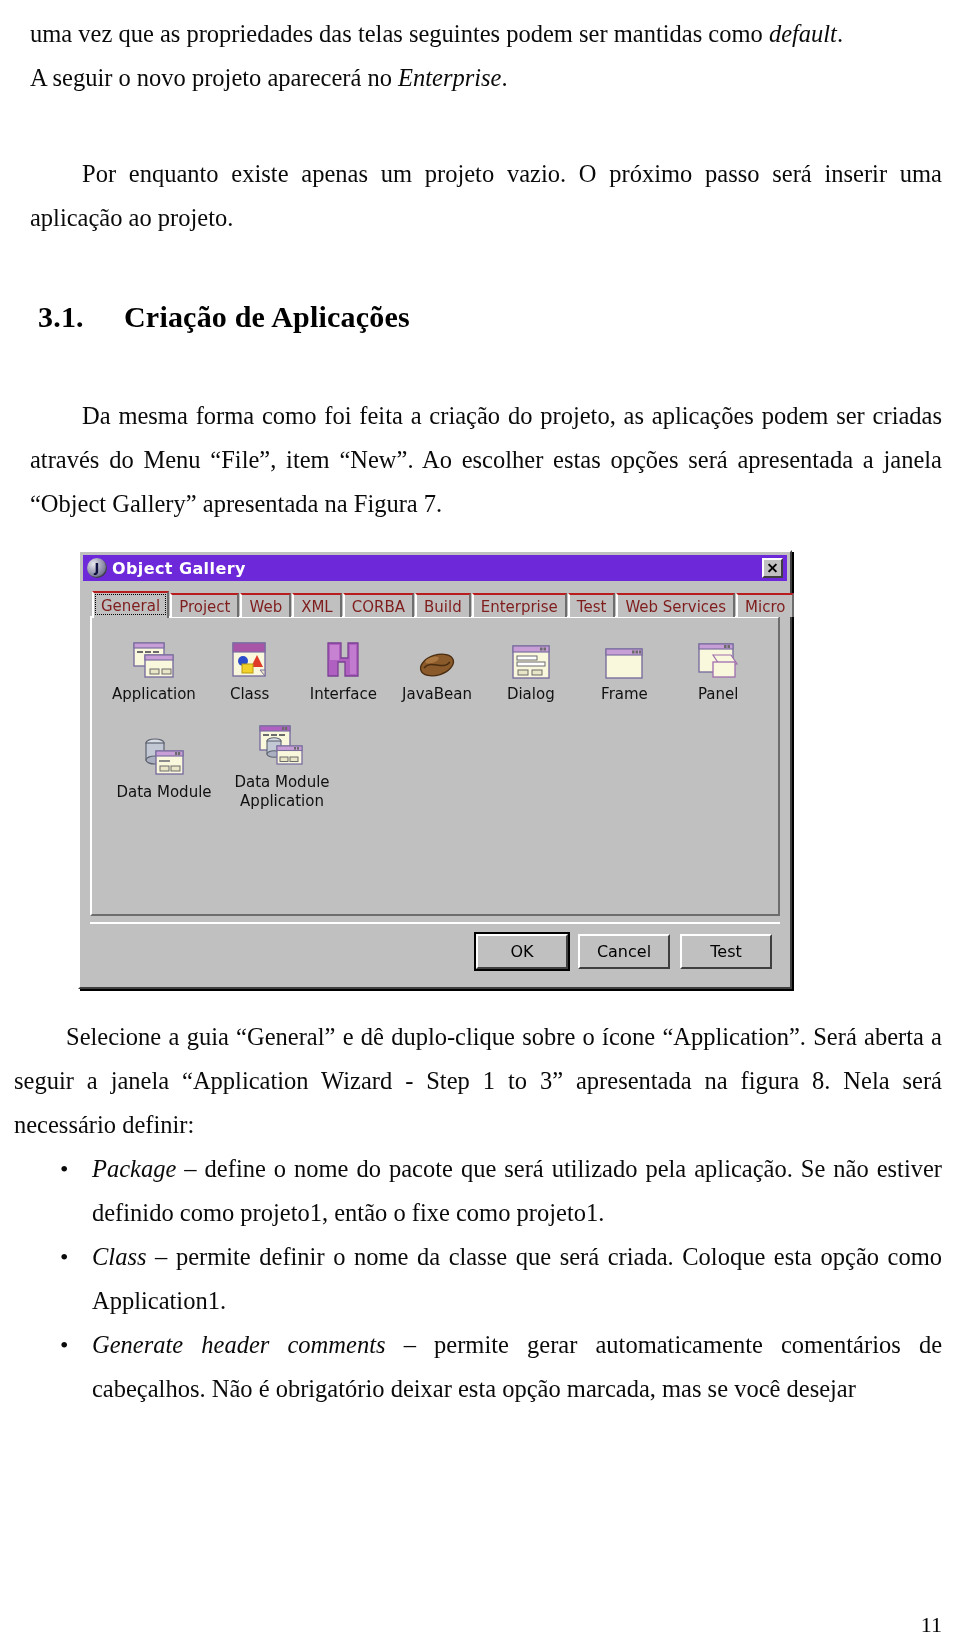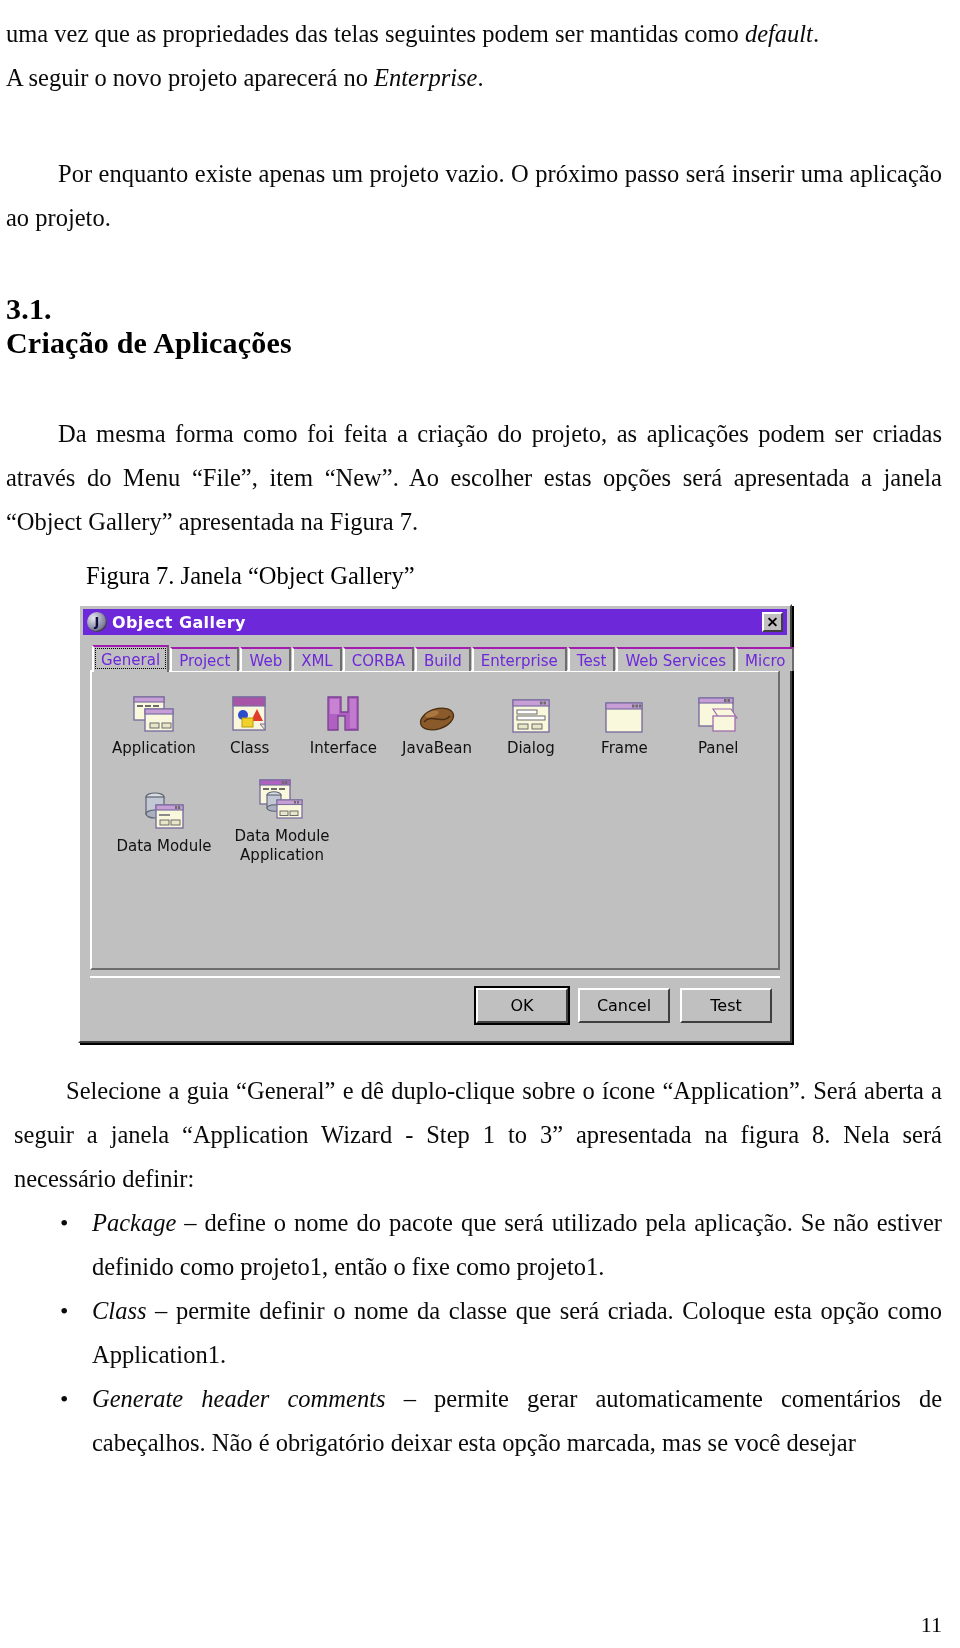--- a/index.html
+++ b/index.html
@@ -30,26 +30,25 @@
     color: #0a0a0a;
   }
   .p-block { margin: 0; }
   .indent { text-indent: 52px; }
   .gap-med { height: 52px; }
 
   h2.section-heading {
     font-family: "Liberation Serif", "DejaVu Serif", serif;
     font-size: 30px;
     font-weight: bold;
-    margin: 0;
+    margin: 8px;
     padding: 0;
     display: flex;
-    align-items: flex-start;
+    align-items: center;
     letter-spacing: 0.2px;
-    flex-direction: column;
   }
   h2.section-heading .num { width: 86px; flex: 0 0 auto; }
   h2.section-heading .title { flex: 1 1 auto; }
 
   .fig-caption {
     font-family: "Liberation Serif", "DejaVu Serif", serif;
     font-size: 24.5px;
     line-height: 36px;
     margin-left: 80px;
   }
@@ -131,28 +130,28 @@
   .tabstrip {
     display: flex;
     align-items: flex-end;
     height: 28px;
     padding-left: 2px;
     position: relative;
     z-index: 2;
   }
   .tab {
     background: #c0c0c0;
-    border-top: 2px solid #a21caf;
+    border-top: 2px solid #b91c1c;
     border-left: 2px solid #ffffff;
     border-right: 2px solid #6d6d6d;
     border-bottom: none;
     padding: 2px 7px 3px 7px;
     margin-right: 1px;
     font: 15px "DejaVu Sans", "Liberation Sans", sans-serif;
-    color: #6d28d9;
+    color: #7f1d1d;
     height: 24px;
     line-height: 20px;
     box-sizing: border-box;
     white-space: nowrap;
   }
   .tab.selected {
     height: 27px;
     line-height: 20px;
     padding-top: 3px;
     margin-bottom: -1px;
@@ -251,21 +250,21 @@
     bottom: 10px;
     font-family: "Liberation Serif", "DejaVu Serif", serif;
     font-size: 22px;
   }
 </style>
 </head>
 <body>
 
 <div class="page">
 
-  <div style="padding: 12px 18px 0 6px;">
+  <div style="padding: 12px 18px 0 30px;">
     <p class="body-text p-block"><span>uma vez que as propriedades das telas seguintes podem ser mantidas como </span><em>default</em><span>.</span></p>
 
     <p class="body-text p-block" style="text-align:left;"><span>A seguir o novo projeto aparecerá no </span><em>Enterprise</em><span>.</span></p>
 
     <div class="gap-med"></div>
 
     <p class="body-text p-block indent">Por enquanto existe apenas um projeto vazio. O próximo passo será inserir uma aplicação ao projeto.</p>
 
     <div class="gap-med"></div>
 
@@ -273,21 +272,20 @@
       <span class="num">3.1.</span>
       <span class="title">Criação de Aplicações</span>
     </h2>
 
     <div class="gap-med"></div>
 
     <p class="body-text p-block indent">Da mesma forma como foi feita a criação do projeto, as aplicações podem ser criadas através do Menu “File”, item “New”. Ao escolher estas opções será apresentada a janela “Object Gallery” apresentada na Figura 7.</p>
 
     <div style="height:14px"></div>
 
-    <div class="fig-caption">Figura 7. Janela “Object Gallery”</div>
   </div>
 
   <div class="dialog">
 
     <div class="titlebar">
       <span class="tb-icon"></span>
       <span class="tb-title">Object Gallery</span>
       <span class="tb-close"></span>
     </div>
 

